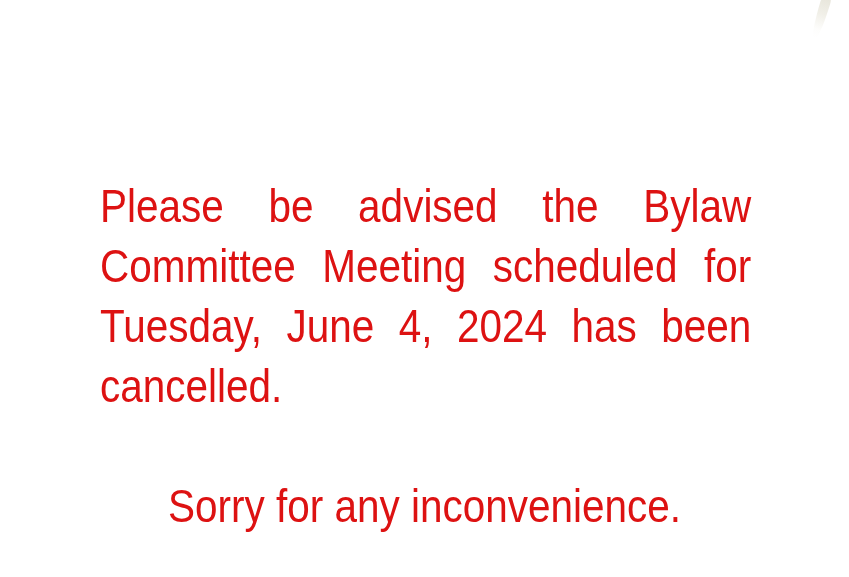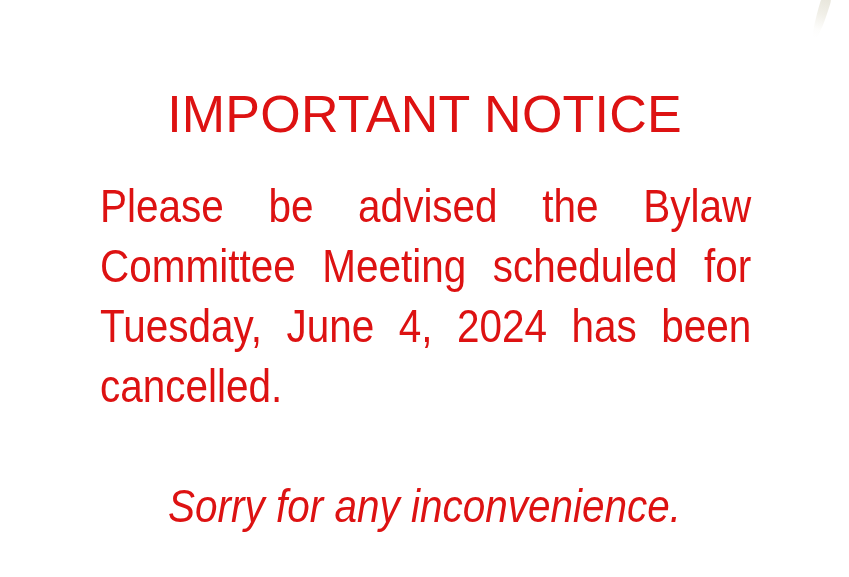--- a/index.html
+++ b/index.html
@@ -85,35 +85,33 @@
     top: 476px;
     left: 0;
     width: 849px;
     text-align: center;
     font-family: "Liberation Sans Narrow", "Liberation Sans", sans-serif;
     font-size: 46px;
     font-weight: 400;
     line-height: 60px;
     color: #dd1212;
     white-space: nowrap;
-    font-style: italic;
   }
 
   .notice-closing .closing-inner {
     display: inline-block;
     transform: scaleX(0.88);
     transform-origin: center center;
   }
 </style>
 </head>
 <body>
 
 <div class="notice-page">
 
   <div class="corner-artifact"></div>
 
-  <h1 class="notice-title">IMPORTANT NOTICE</h1>
 
   <div class="notice-body"><span class="force-justify">Please be advised the Bylaw Committee Meeting scheduled for Tuesday, June 4, 2024 has been cancelled.</span></div>
 
   <div class="notice-closing"><span class="closing-inner">Sorry for any inconvenience.</span></div>
 
 </div>
 
 </body></html>

